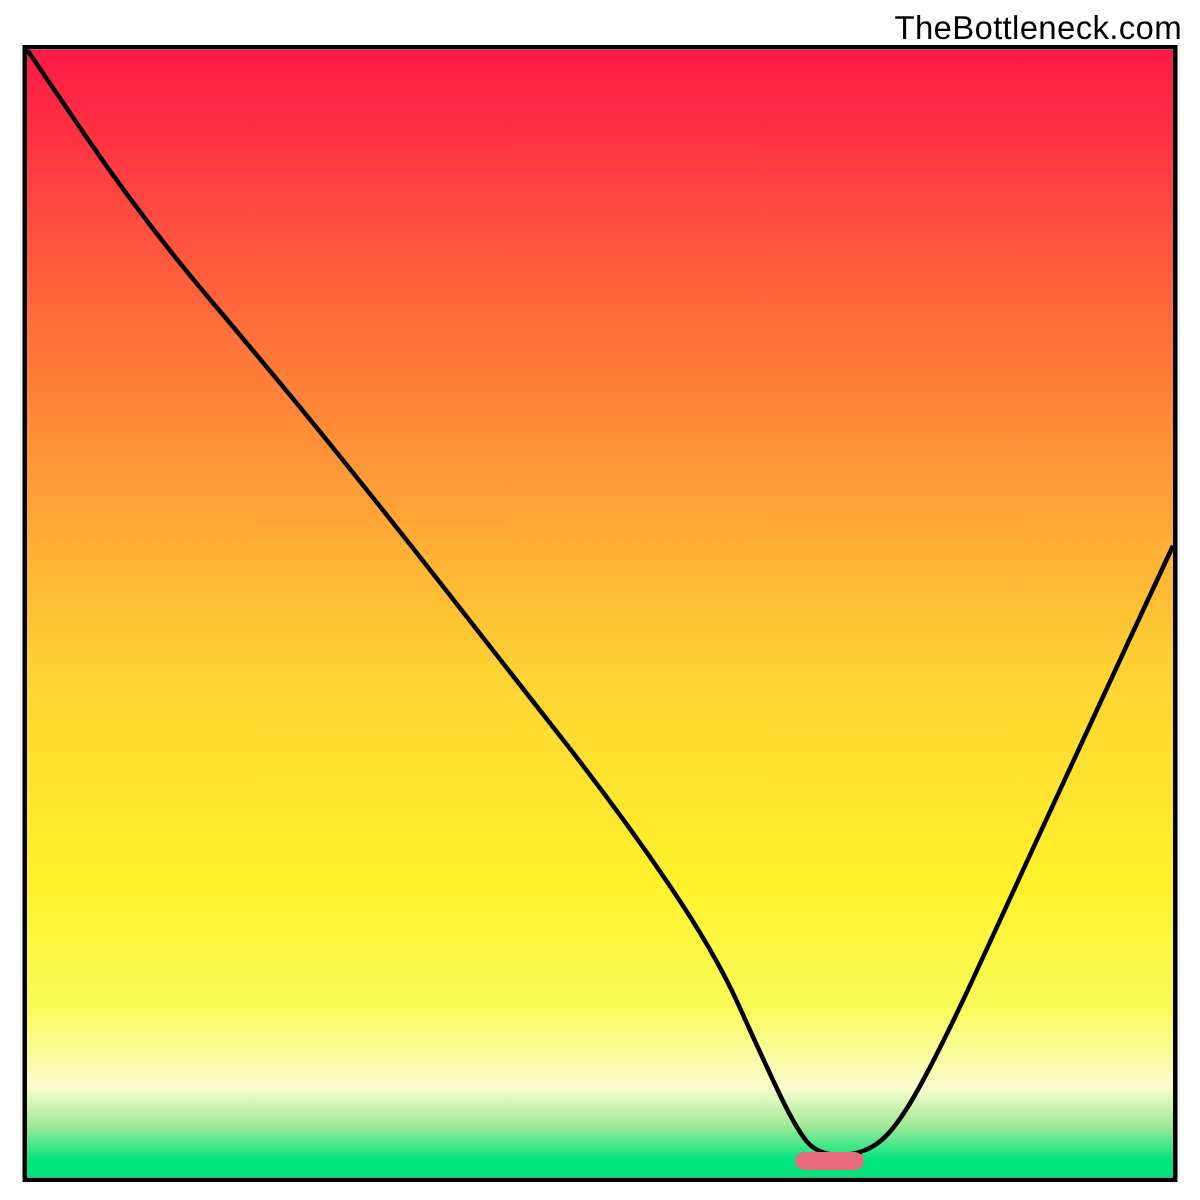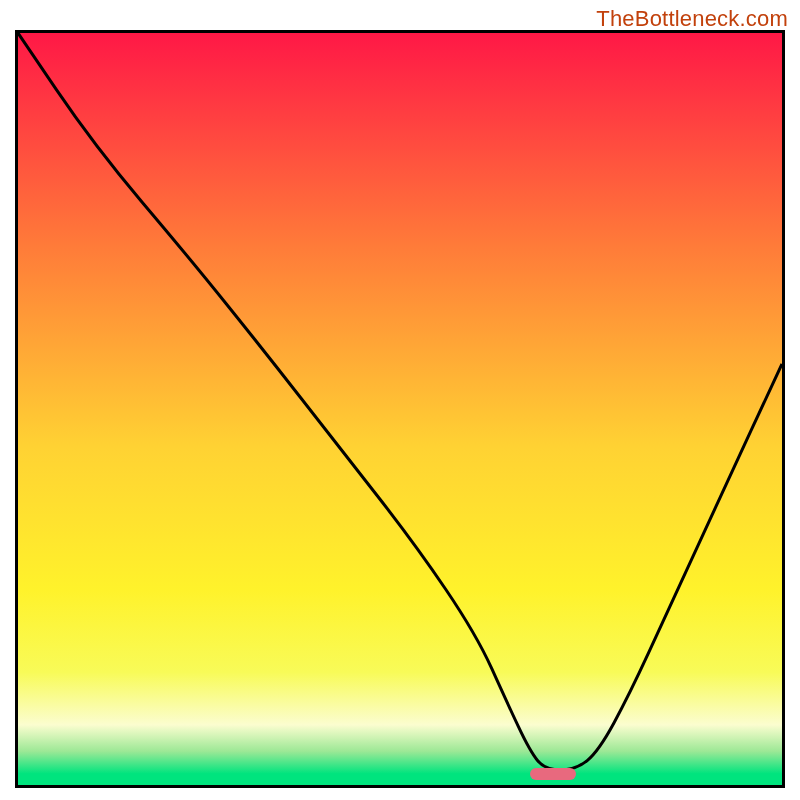--- a/index.html
+++ b/index.html
@@ -9,21 +9,21 @@
     height: 800px;
     background: #ffffff;
     font-family: Arial, Helvetica, sans-serif;
   }
   .attribution {
     position: absolute;
     top: 6px;
     right: 12px;
     font-size: 22px;
     font-weight: 400;
-    color: #c2410c;
+    color: #000000;
     letter-spacing: 0.2px;
   }
   .chart-container {
     position: absolute;
     top: 30px;
     left: 15px;
     width: 770px;
     height: 758px;
     border: 3px solid #000000;
     box-sizing: border-box;

